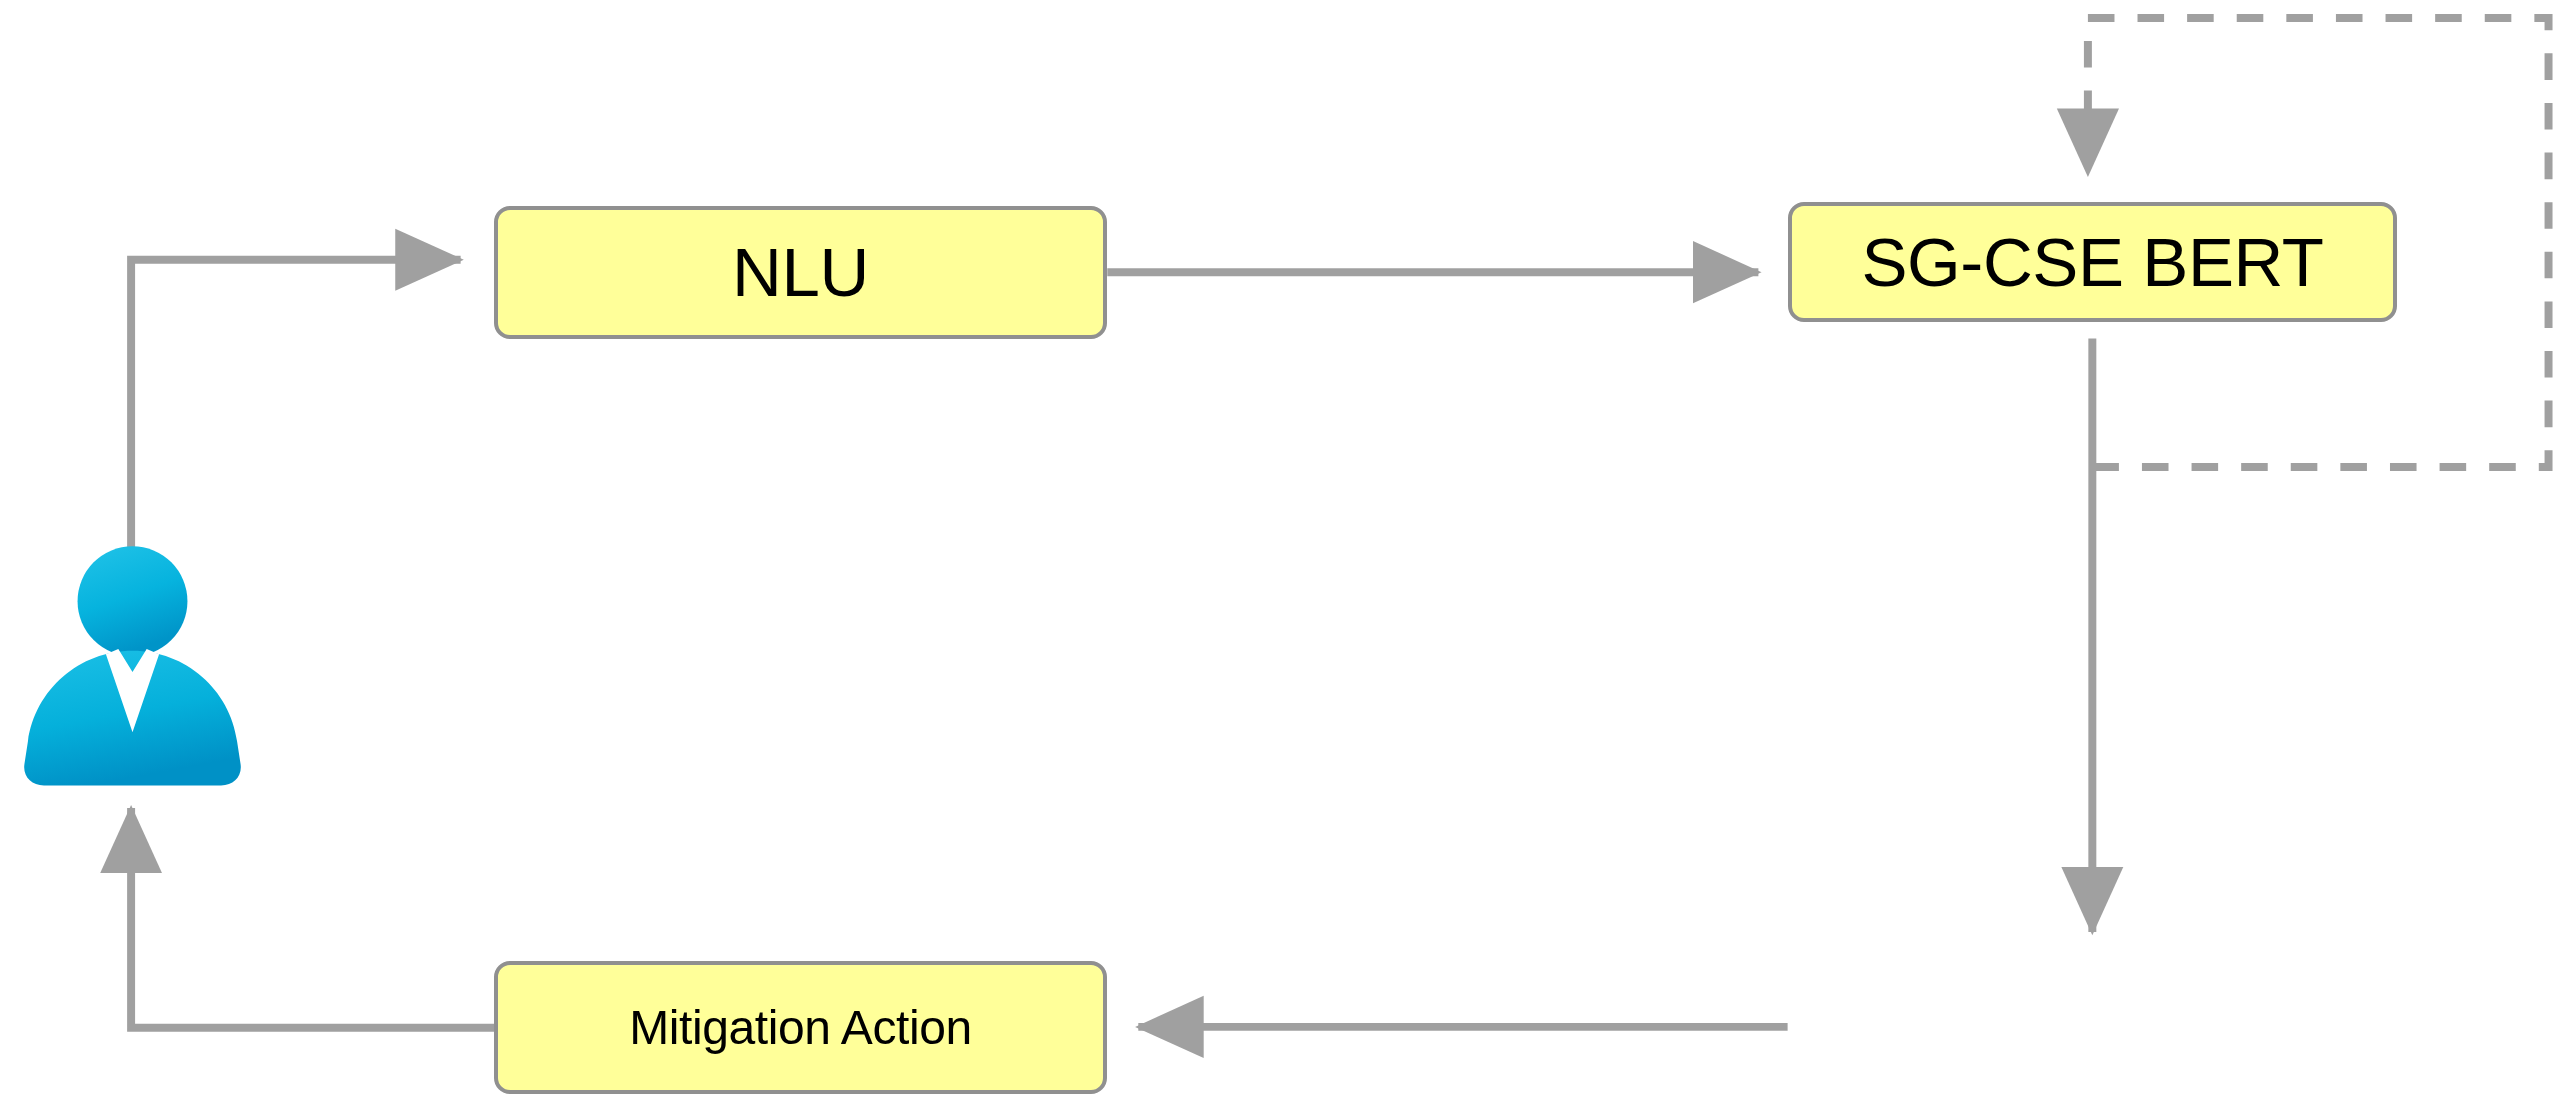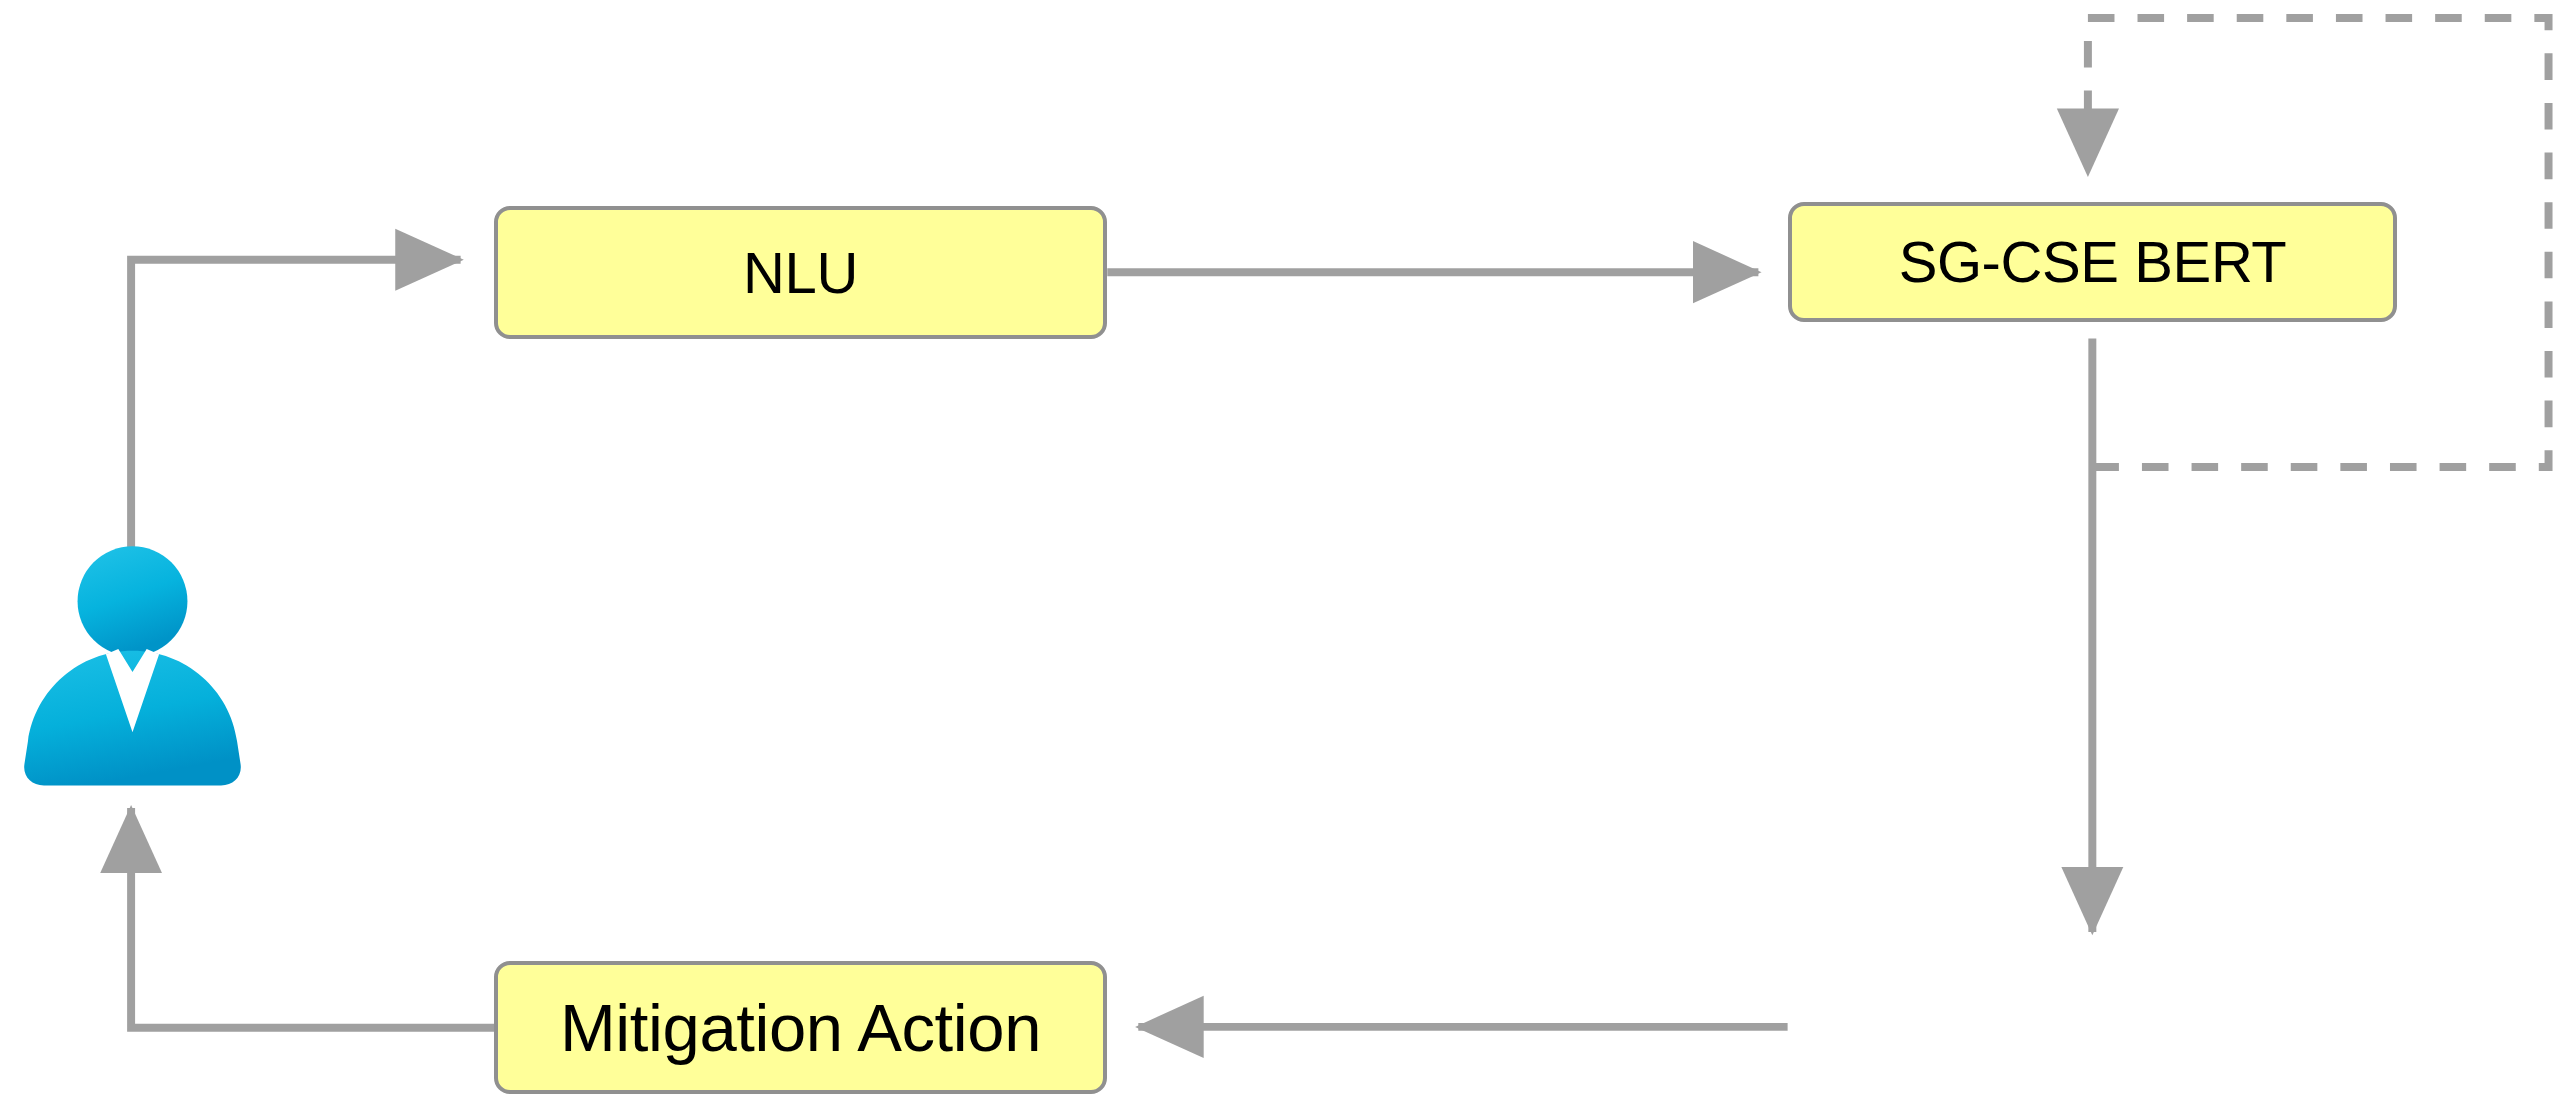--- a/index.html
+++ b/index.html
@@ -30,31 +30,31 @@
     background: #ffff99;
     border: 4.4px solid #909090;
     border-radius: 16px;
     display: flex;
     align-items: center;
     justify-content: center;
     z-index: 3;
   }
   .proc-node-label {
     font-family: "Liberation Sans", sans-serif;
-    font-size: 58px;
+    font-size: 69px;
     line-height: 1;
     color: #000000;
     white-space: nowrap;
     letter-spacing: -0.4px;
   }
   #node-nlu       { left: 494px;  top: 206px;  width: 613px; height: 133px; }
   #node-sgcsebert { left: 1788px; top: 202px;  width: 609px; height: 120px; }
   #node-mitigation{ left: 494px;  top: 961px; width: 613px; height: 133px; }
   #node-csepolicy { left: 1788px; top: 961px; width: 609px; height: 133px; }
-  #node-mitigation .proc-node-label { font-size: 67px; }
+  #node-mitigation .proc-node-label { font-size: 48px; }
 
   #actor-user {
     position: absolute;
     left: 12.4px;
     top: 539px;
     width: 241px;
     height: 259px;
     z-index: 4;
   }
   #actor-user svg { display: block; width: 100%; height: 100%; }

